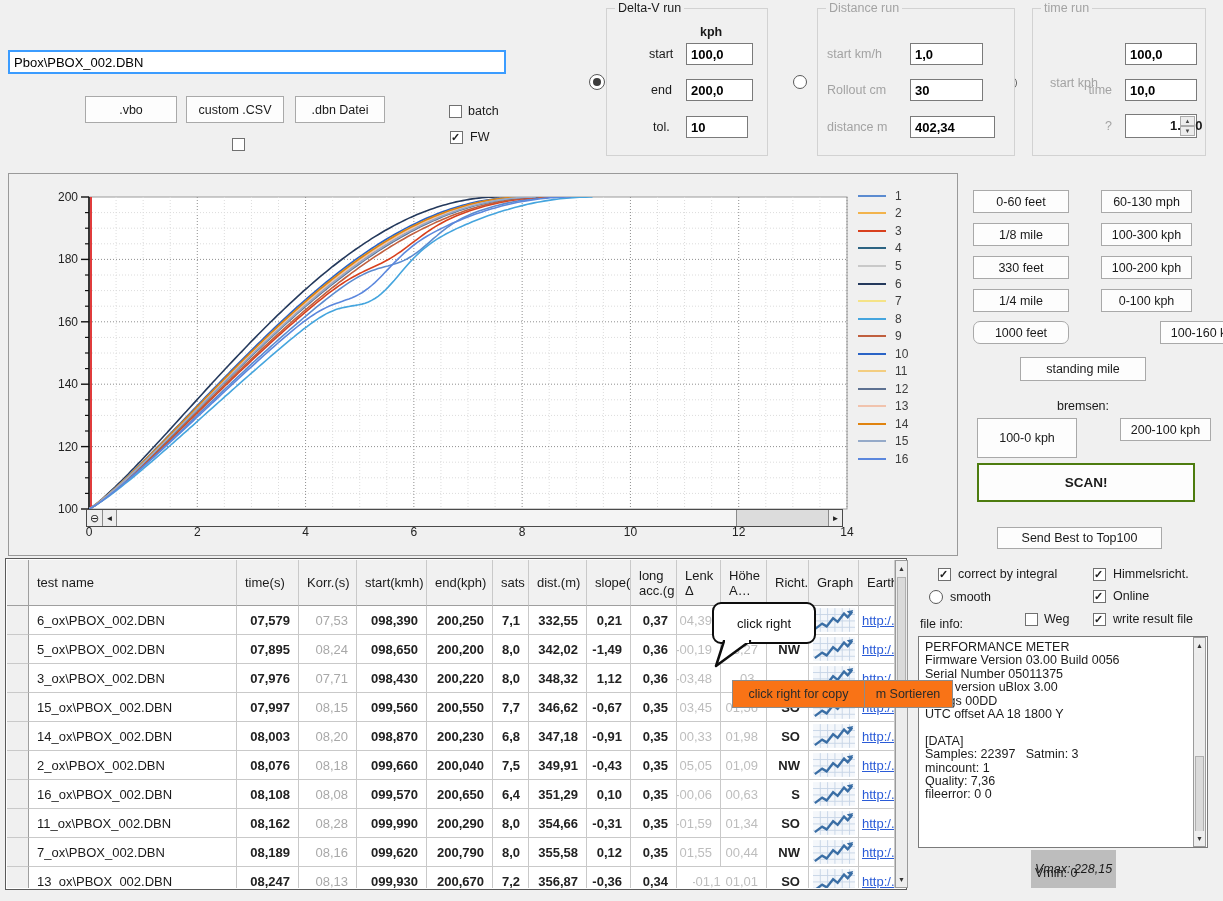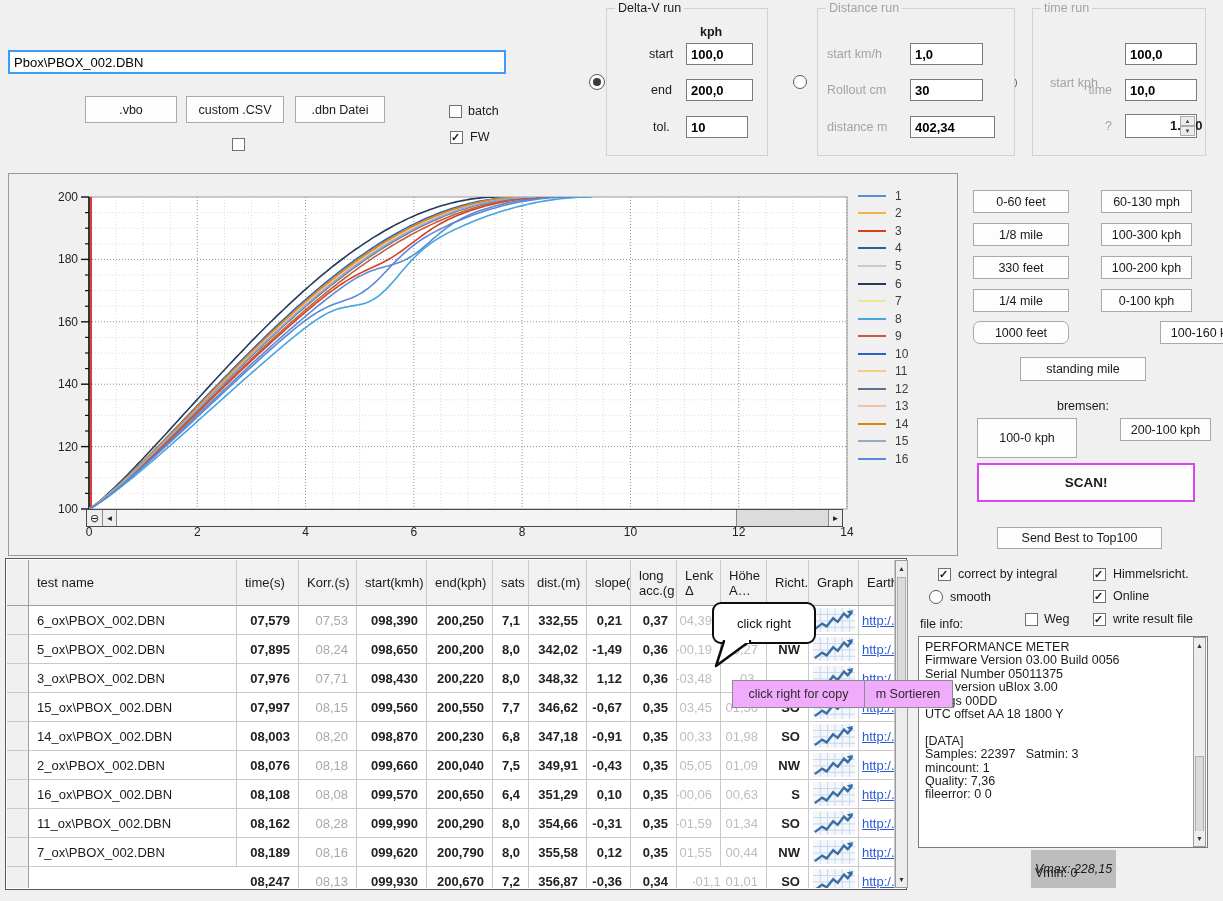--- a/index.html
+++ b/index.html
@@ -27,21 +27,21 @@
   #table-panel{left:5px;top:558px;width:902px;height:332px;border:1px solid #5a5a5a;box-sizing:border-box;background:#fff;overflow:hidden;}
   .tcell{position:absolute;box-sizing:border-box;border-right:1px solid #c9c9c9;border-bottom:1px solid #c9c9c9;overflow:hidden;font-size:13px;display:flex;align-items:center;background:#fff;}
   .thead{background:#f1f1f1;border-bottom:1px solid #9f9f9f;flex-direction:column;justify-content:center;align-items:flex-start;}
   .rowhdr{background:#f0f0f0;border-right:1px solid #9f9f9f;}
   .c-r{justify-content:flex-end;padding-right:8px;}
   .c-l{justify-content:flex-start;padding-left:8px;}
   .v-bold{font-weight:bold;color:#222;}
   .v-gray{color:#a8a8a8;}
   .v-faint{color:#bdbdbd;}
   .link{color:#2a5bd7;text-decoration:underline;white-space:nowrap;}
-  .tip{position:absolute;background:#f0abfc;border:1px solid #8c8c8c;font-size:12.5px;color:#2b2b2b;display:flex;align-items:center;justify-content:center;overflow:hidden;white-space:nowrap;}
+  .tip{position:absolute;background:#f97316;border:1px solid #8c8c8c;font-size:12.5px;color:#2b2b2b;display:flex;align-items:center;justify-content:center;overflow:hidden;white-space:nowrap;}
   #balloon{position:absolute;background:#fff;border:2.5px solid #0d0d0d;border-radius:9px;display:flex;align-items:center;justify-content:center;font-size:13px;color:#111;z-index:60;}
   .vscroll{position:absolute;border:1px solid #9a9a9a;background:#ececec;box-sizing:border-box;z-index:15;}
   .vbtn{position:absolute;left:0;width:100%;height:15px;background:#ededed;display:flex;align-items:center;justify-content:center;font-size:7px;color:#333;}
   .vth{position:absolute;left:1px;right:1px;background:#dadada;border:1px solid #b0b0b0;}
   #fileinfo{position:absolute;background:#fff;border:1px solid #7a7a7a;font-size:12.5px;color:#1c1c1c;line-height:13.4px;box-sizing:border-box;padding:4px 2px 0 6px;overflow:hidden;z-index:20;}
   .fi-line{white-space:pre;}
   #vmax{background:#bdbdbd;padding:12px 4px;font-size:12.5px;font-style:italic;}
   #vmin{padding:0 4px;font-size:12.5px;}
   .spin{position:absolute;right:1px;top:1px;width:15px;bottom:1px;display:flex;flex-direction:column;}
   .spin div{flex:1;background:#ececec;border:1px solid #ababab;font-size:6px;display:flex;align-items:center;justify-content:center;color:#444;}
@@ -298,21 +298,21 @@
       <div class="abs wbtn" style="left: 1101px; top: 190px; width: 91px; height: 23px;">60-130 mph</div>
       <div class="abs wbtn" style="left: 1101px; top: 223px; width: 91px; height: 23px;">100-300 kph</div>
       <div class="abs wbtn" style="left: 1101px; top: 256px; width: 91px; height: 23px;">100-200 kph</div>
       <div class="abs wbtn" style="left: 1101px; top: 289px; width: 91px; height: 23px;">0-100 kph</div>
       <div class="abs wbtn" style="left: 1160px; top: 321px; width: 91px; height: 23px;">100-160 kph</div>
     </div>
   <div class="abs wbtn" style="left:1020px;top:357px;width:126px;height:24px;">standing mile</div>
   <span class="lbl" style="left:1020px;top:399px;width:126px;text-align:center;">bremsen:</span>
   <div class="abs wbtn" style="left:977px;top:418px;width:100px;height:40px;">100-0 kph</div>
   <div class="abs wbtn" style="left:1101px;top:418px;width:91px;height:23px;margin-left:19px;">200-100 kph</div>
-  <div class="abs wbtn" style="left:977px;top:463px;width:218px;height:39px;border:2px solid #d946ef;font-weight:bold;font-size:13.5px;">SCAN!</div>
+  <div class="abs wbtn" style="left:977px;top:463px;width:218px;height:39px;border:2px solid #4d7c0f;font-weight:bold;font-size:13.5px;">SCAN!</div>
   <div class="abs wbtn" style="left:997px;top:527px;width:165px;height:22px;">Send Best to Top100</div>
 
   <div class="abs" id="table-panel">
     <div id="tbody" style="position:absolute;left:1px;top:1px;right:1px;bottom:1px;overflow:hidden;">
         <div class="tcell thead rowhdr" style="left: 0px; top: 0px; width: 22px; height: 46px;"></div>
         <div class="tcell thead" style="left: 22px; top: 0px; width: 208px; height: 46px; padding-left: 8px;">
           <div>test name</div>
         </div>
         <div class="tcell thead" style="left: 230px; top: 0px; width: 62px; height: 46px; padding-left: 8px;">
           <div>time(s)</div>
@@ -566,20 +566,21 @@
  <rect x="0" y="0" width="46" height="26" fill="#f4f7fb"></rect>
  <path d="M8 0V26 M16 0V26 M24 0V26 M32 0V26 M40 0V26 M0 7H46 M0 14H46 M0 21H46" stroke="#c6d4e6" stroke-width="1"></path>
  <path d="M2 23 L10 17 L15 20 L22 11 L27 15 L34 6 L38 10 L43 4" fill="none" stroke="#3a6ea5" stroke-width="2.6"></path>
  <path d="M44 2 l-7 1.5 4.5 4.5 z" fill="#3a6ea5"></path>
           </svg>
         </div>
         <div class="tcell c-l" style="left: 852px; top: 278px; width: 36px; height: 29px; padding-left: 3px;">
           <span class="link">http:/..</span>
         </div>
         <div class="tcell rowhdr" style="left: 0px; top: 307px; width: 22px; height: 29px;"></div>
+        <div class="tcell c-l" style="left: 22px; top: 307px; width: 208px; height: 29px;">13_ox\PBOX_002.DBN</div>
         <div class="tcell v-bold c-r" style="left: 230px; top: 307px; width: 62px; height: 29px;">08,247</div>
         <div class="tcell v-gray c-r" style="left: 292px; top: 307px; width: 58px; height: 29px;">08,13</div>
         <div class="tcell v-bold c-r" style="left: 350px; top: 307px; width: 70px; height: 29px;">099,930</div>
         <div class="tcell v-bold c-r" style="left: 420px; top: 307px; width: 66px; height: 29px;">200,670</div>
         <div class="tcell v-bold c-r" style="left: 486px; top: 307px; width: 36px; height: 29px;">7,2</div>
         <div class="tcell v-bold c-r" style="left: 522px; top: 307px; width: 58px; height: 29px;">356,87</div>
         <div class="tcell v-bold c-r" style="left: 580px; top: 307px; width: 44px; height: 29px;">-0,36</div>
         <div class="tcell v-bold c-r" style="left: 624px; top: 307px; width: 46px; height: 29px;">0,34</div>
         <div class="tcell v-faint c-r" style="left: 686px; top: 307px; width: 44px; height: 29px;">-01,15</div>
         <div class="tcell v-faint c-r" style="left: 714px; top: 307px; width: 46px; height: 29px;">01,01</div>

